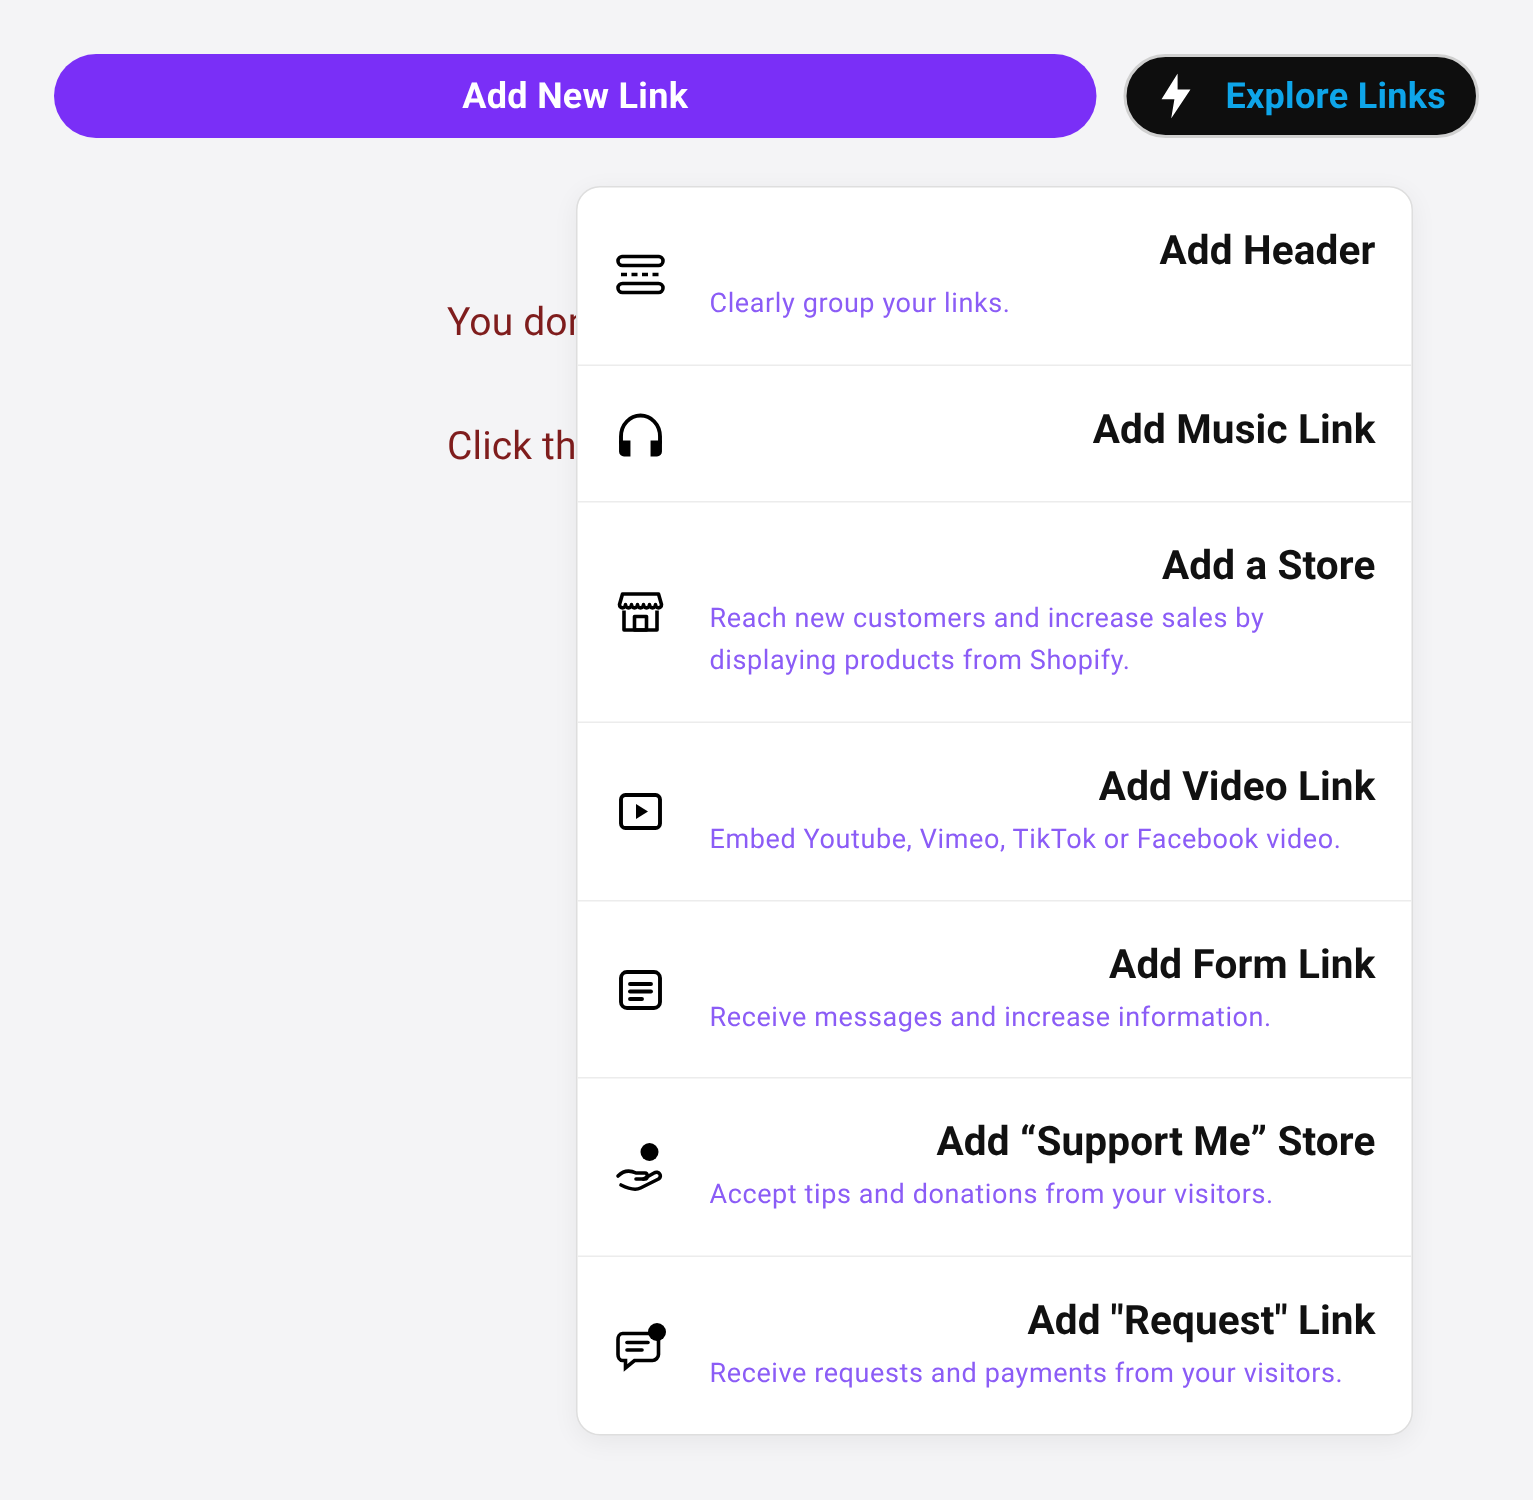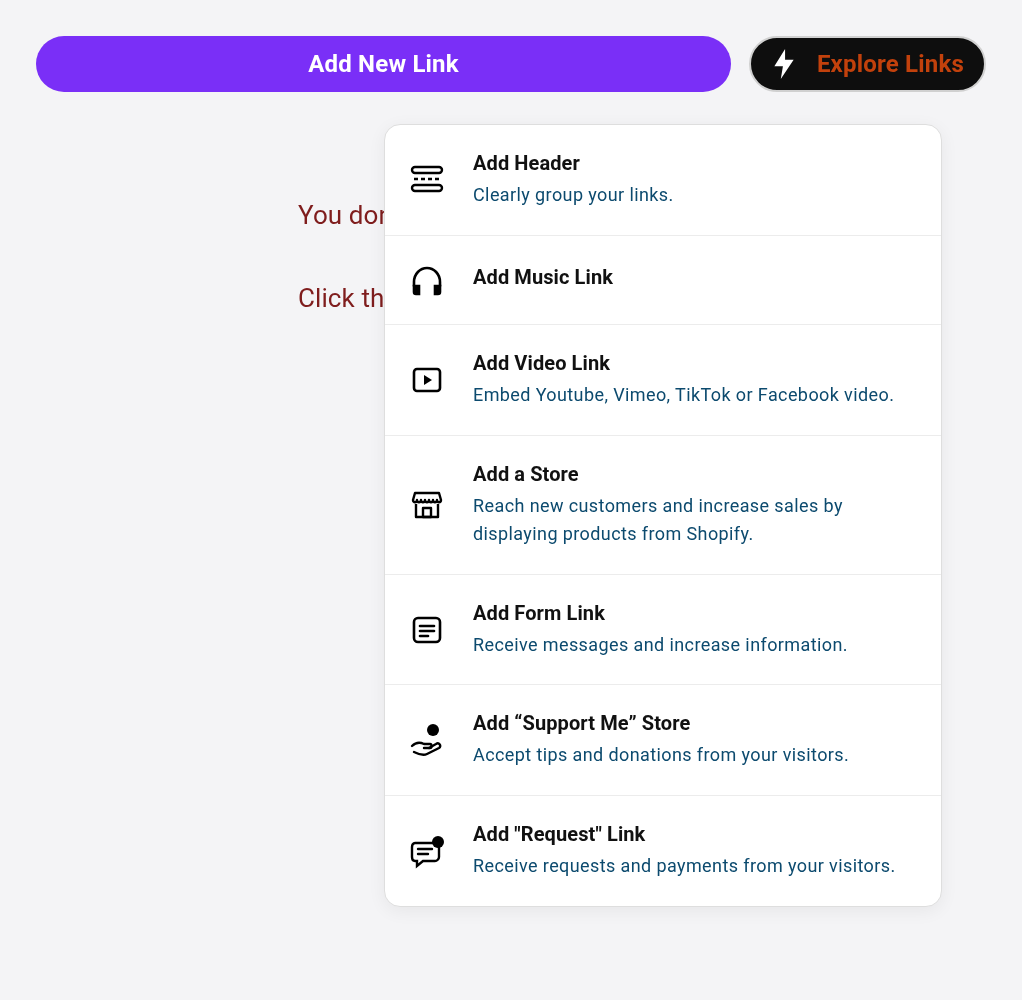--- a/index.html
+++ b/index.html
@@ -28,21 +28,21 @@
     cursor: pointer;
   }
   .btn-primary {
     flex: 1;
     background: #7a2ff7;
     color: #ffffff;
   }
   .btn-secondary {
     width: 237px;
     background: #0e0e0e;
-    color: #c2410c;
+    color: #0ea5e9;
     border: 2px solid #d0d0d0;
     gap: 20px;
   }
   .btn-secondary svg { display:block; }
   .bg-text {
     position: absolute;
     left: 298px;
     color: #7f1d1d;
     font-size: 26px;
     letter-spacing: 0.1px;
@@ -72,29 +72,30 @@
   .micon {
     width: 36px;
     height: 36px;
     flex: 0 0 36px;
     margin-right: 28px;
     display:flex; align-items:center; justify-content:center;
   }
   .micon svg { display:block; }
   .mtext { flex: 1; }
   .mtitle {
-    font-size: 20px;
+    font-size: 27px;
     font-weight: 700;
     color: #111111;
     letter-spacing: 0.1px;
     margin-bottom: 6px;
+    text-align: right;
   }
   .mdesc {
     font-size: 18px;
-    color: #0c4a6e;
+    color: #8b5cf6;
     letter-spacing: 0.4px;
     line-height: 1.55;
   }
 </style>
 </head>
 <body>
 
 <div class="topbar">
   <div class="btn btn-primary">
     <span>Add New Link</span>
@@ -139,42 +140,42 @@
         <path d="M31 24 H26 V32 H29 C30.1 32 31 31.1 31 30 Z" fill="#000"></path>
       </svg>
     </div>
     <div class="mtext">
       <div class="mtitle">Add Music Link</div>
     </div>
   </div>
 
   <div class="menu-item">
     <div class="micon">
-      <svg width="36" height="36" viewBox="0 0 36 36" fill="none" stroke="#000" stroke-width="2.6">
-        <rect x="5" y="7" width="26" height="22" rx="3"></rect>
-        <path d="M15 13 L23 18 L15 23 Z" fill="#000" stroke="none"></path>
-      </svg>
-    </div>
-    <div class="mtext">
-      <div class="mtitle">Add Video Link</div>
-      <div class="mdesc">Embed Youtube, Vimeo, TikTok or Facebook video.</div>
-    </div>
-  </div>
-
-  <div class="menu-item">
-    <div class="micon">
       <svg width="36" height="36" viewBox="0 0 36 36" fill="none" stroke="#000" stroke-width="2.4" stroke-linejoin="round">
         <path d="M6 6 H30 L32 13 C32 16 28 16 28 13 C28 16 24 16 24 13 C24 16 20 16 20 13 C20 16 16 16 16 13 C16 16 12 16 12 13 C12 16 8 16 8 13 C8 16 4 16 4 13 Z"></path>
         <path d="M7 17 V30 H29 V17"></path>
         <rect x="14" y="21" width="8" height="9"></rect>
       </svg>
     </div>
     <div class="mtext">
       <div class="mtitle">Add a Store</div>
       <div class="mdesc">Reach new customers and increase sales by displaying products from Shopify.</div>
+    </div>
+  </div>
+
+  <div class="menu-item">
+    <div class="micon">
+      <svg width="36" height="36" viewBox="0 0 36 36" fill="none" stroke="#000" stroke-width="2.6">
+        <rect x="5" y="7" width="26" height="22" rx="3"></rect>
+        <path d="M15 13 L23 18 L15 23 Z" fill="#000" stroke="none"></path>
+      </svg>
+    </div>
+    <div class="mtext">
+      <div class="mtitle">Add Video Link</div>
+      <div class="mdesc">Embed Youtube, Vimeo, TikTok or Facebook video.</div>
     </div>
   </div>
 
   <div class="menu-item">
     <div class="micon">
       <svg width="36" height="36" viewBox="0 0 36 36" fill="none" stroke="#000" stroke-width="2.6" stroke-linecap="round">
         <rect x="5" y="6" width="26" height="24" rx="4"></rect>
         <line x1="11" y1="14" x2="25" y2="14"></line>
         <line x1="11" y1="19" x2="25" y2="19"></line>
         <line x1="11" y1="24" x2="19" y2="24"></line>

